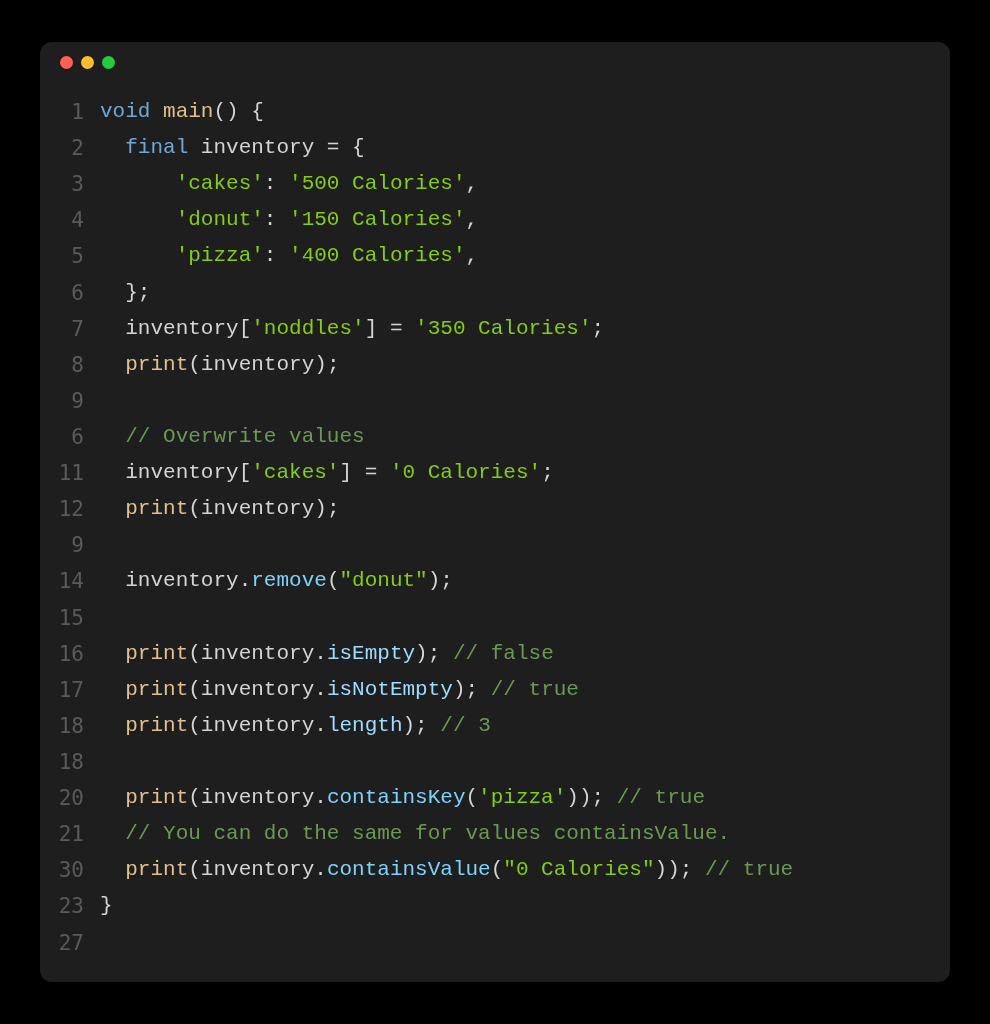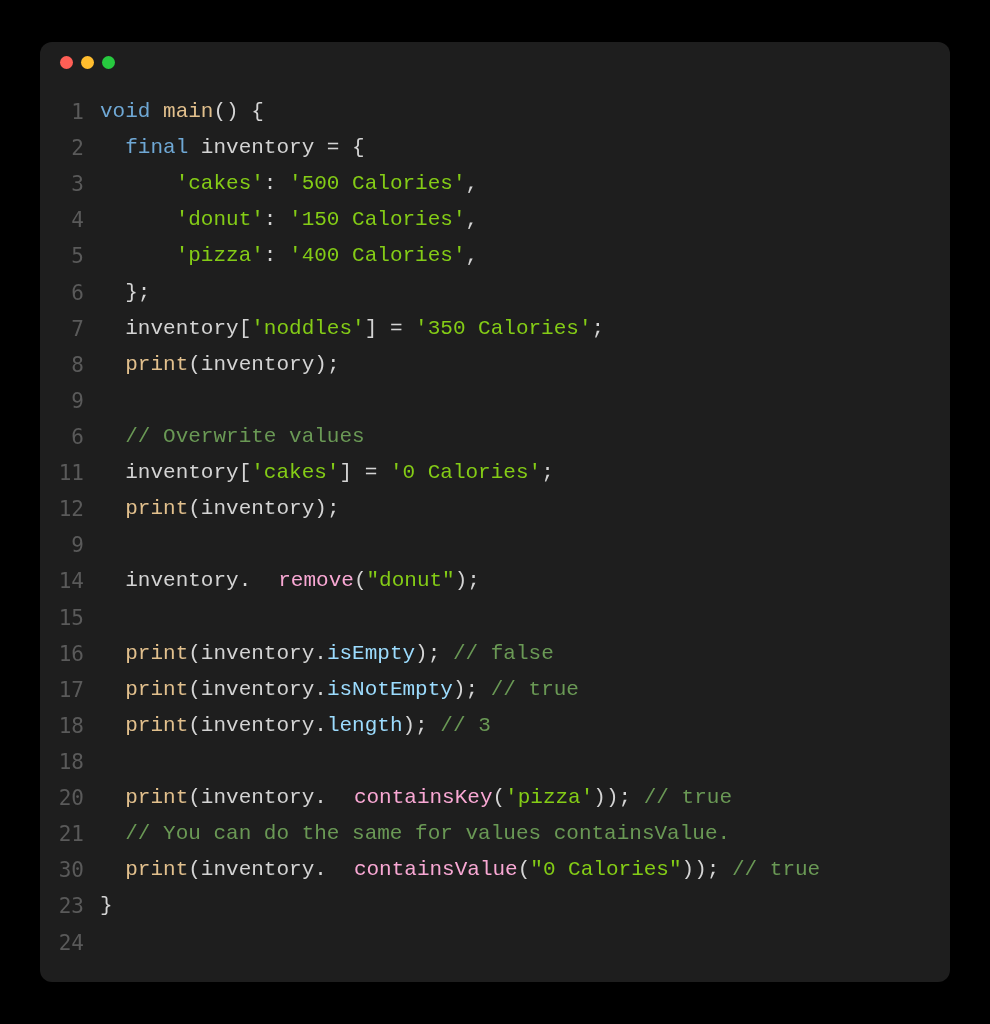--- a/index.html
+++ b/index.html
@@ -61,21 +61,21 @@
       color: #d4d4d4;
       font-family: Liberation Mono, monospace;
     }
     .tok-type { color: #6fa8d5; }
     .tok-keyword { color: #6fa8d5; }
     .tok-ident { color: #d4d4d4; }
     .tok-func { color: #e2c08d; }
     .tok-string { color: #84cc16; }
     .tok-comment { color: #6a9955; text-align: center; }
     .tok-punct { color: #d4d4d4; }
-    .tok-method { color: #f9a8d4; margin-left: 27px; }
+    .tok-method { color: #7dd3fc; }
     .tok-prop { color: #9cdcfe; }
   </style>
 </head>
 <body>
 
 <div class="window">
   <div class="titlebar">
     <div class="traffic-light red"></div>
     <div class="traffic-light yellow"></div>
     <div class="traffic-light green"></div>
@@ -98,17 +98,17 @@
       <div>14</div>
       <div>15</div>
       <div>16</div>
       <div>17</div>
       <div>18</div>
       <div>18</div>
       <div>20</div>
       <div>21</div>
       <div>30</div>
       <div>23</div>
-      <div>24</div>
+      <div>27</div>
     </div>
     <div class="code"><div><span class="tok-type">void</span> <span class="tok-func">main</span><span class="tok-punct">(</span><span class="tok-punct">)</span> <span class="tok-punct">{</span></div><div><span>  </span><span class="tok-keyword">final</span> <span class="tok-ident">inventory</span><span class="tok-punct"> = </span><span class="tok-punct">{</span></div><div><span>      </span><span class="tok-string">'cakes'</span><span class="tok-punct">: </span><span class="tok-string">'500 Calories'</span><span class="tok-punct">,</span></div><div><span>      </span><span class="tok-string">'donut'</span><span class="tok-punct">: </span><span class="tok-string">'150 Calories'</span><span class="tok-punct">,</span></div><div><span>      </span><span class="tok-string">'pizza'</span><span class="tok-punct">: </span><span class="tok-string">'400 Calories'</span><span class="tok-punct">,</span></div><div><span>  </span><span class="tok-punct">}</span><span class="tok-punct">;</span></div><div><span>  </span><span class="tok-ident">inventory</span><span class="tok-punct">[</span><span class="tok-string">'noddles'</span><span class="tok-punct">]</span><span class="tok-punct"> = </span><span class="tok-string">'350 Calories'</span><span class="tok-punct">;</span></div><div><span>  </span><span class="tok-func">print</span><span class="tok-punct">(</span><span class="tok-ident">inventory</span><span class="tok-punct">)</span><span class="tok-punct">;</span></div><div> </div><div><span>  </span><span class="tok-comment">// Overwrite values</span></div><div><span>  </span><span class="tok-ident">inventory</span><span class="tok-punct">[</span><span class="tok-string">'cakes'</span><span class="tok-punct">]</span><span class="tok-punct"> = </span><span class="tok-string">'0 Calories'</span><span class="tok-punct">;</span></div><div><span>  </span><span class="tok-func">print</span><span class="tok-punct">(</span><span class="tok-ident">inventory</span><span class="tok-punct">)</span><span class="tok-punct">;</span></div><div> </div><div><span>  </span><span class="tok-ident">inventory</span><span class="tok-punct">.</span><span class="tok-method">remove</span><span class="tok-punct">(</span><span class="tok-string">"donut"</span><span class="tok-punct">)</span><span class="tok-punct">;</span></div><div> </div><div><span>  </span><span class="tok-func">print</span><span class="tok-punct">(</span><span class="tok-ident">inventory</span><span class="tok-punct">.</span><span class="tok-prop">isEmpty</span><span class="tok-punct">)</span><span class="tok-punct">;</span> <span class="tok-comment">// false</span></div><div><span>  </span><span class="tok-func">print</span><span class="tok-punct">(</span><span class="tok-ident">inventory</span><span class="tok-punct">.</span><span class="tok-prop">isNotEmpty</span><span class="tok-punct">)</span><span class="tok-punct">;</span> <span class="tok-comment">// true</span></div><div><span>  </span><span class="tok-func">print</span><span class="tok-punct">(</span><span class="tok-ident">inventory</span><span class="tok-punct">.</span><span class="tok-prop">length</span><span class="tok-punct">)</span><span class="tok-punct">;</span> <span class="tok-comment">// 3</span></div><div> </div><div><span>  </span><span class="tok-func">print</span><span class="tok-punct">(</span><span class="tok-ident">inventory</span><span class="tok-punct">.</span><span class="tok-method">containsKey</span><span class="tok-punct">(</span><span class="tok-string">'pizza'</span><span class="tok-punct">)</span><span class="tok-punct">)</span><span class="tok-punct">;</span> <span class="tok-comment">// true</span></div><div><span>  </span><span class="tok-comment">// You can do the same for values containsValue.</span></div><div><span>  </span><span class="tok-func">print</span><span class="tok-punct">(</span><span class="tok-ident">inventory</span><span class="tok-punct">.</span><span class="tok-method">containsValue</span><span class="tok-punct">(</span><span class="tok-string">"0 Calories"</span><span class="tok-punct">)</span><span class="tok-punct">)</span><span class="tok-punct">;</span> <span class="tok-comment">// true</span></div><div><span class="tok-punct">}</span></div><div> </div></div>
   </div>
 </div>
 
 </body></html>

